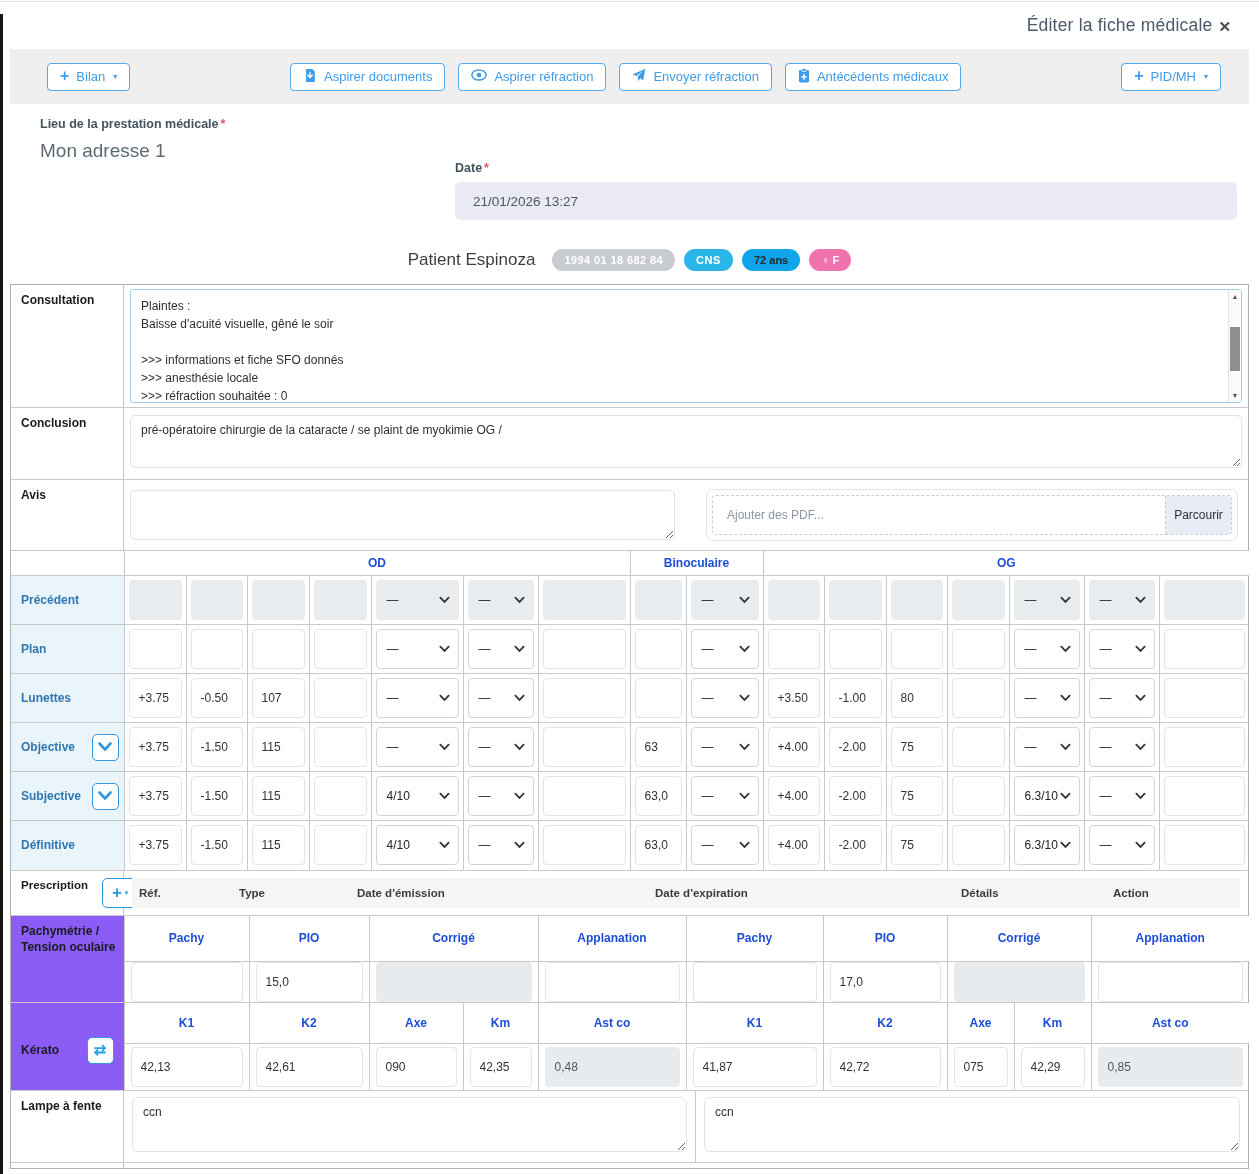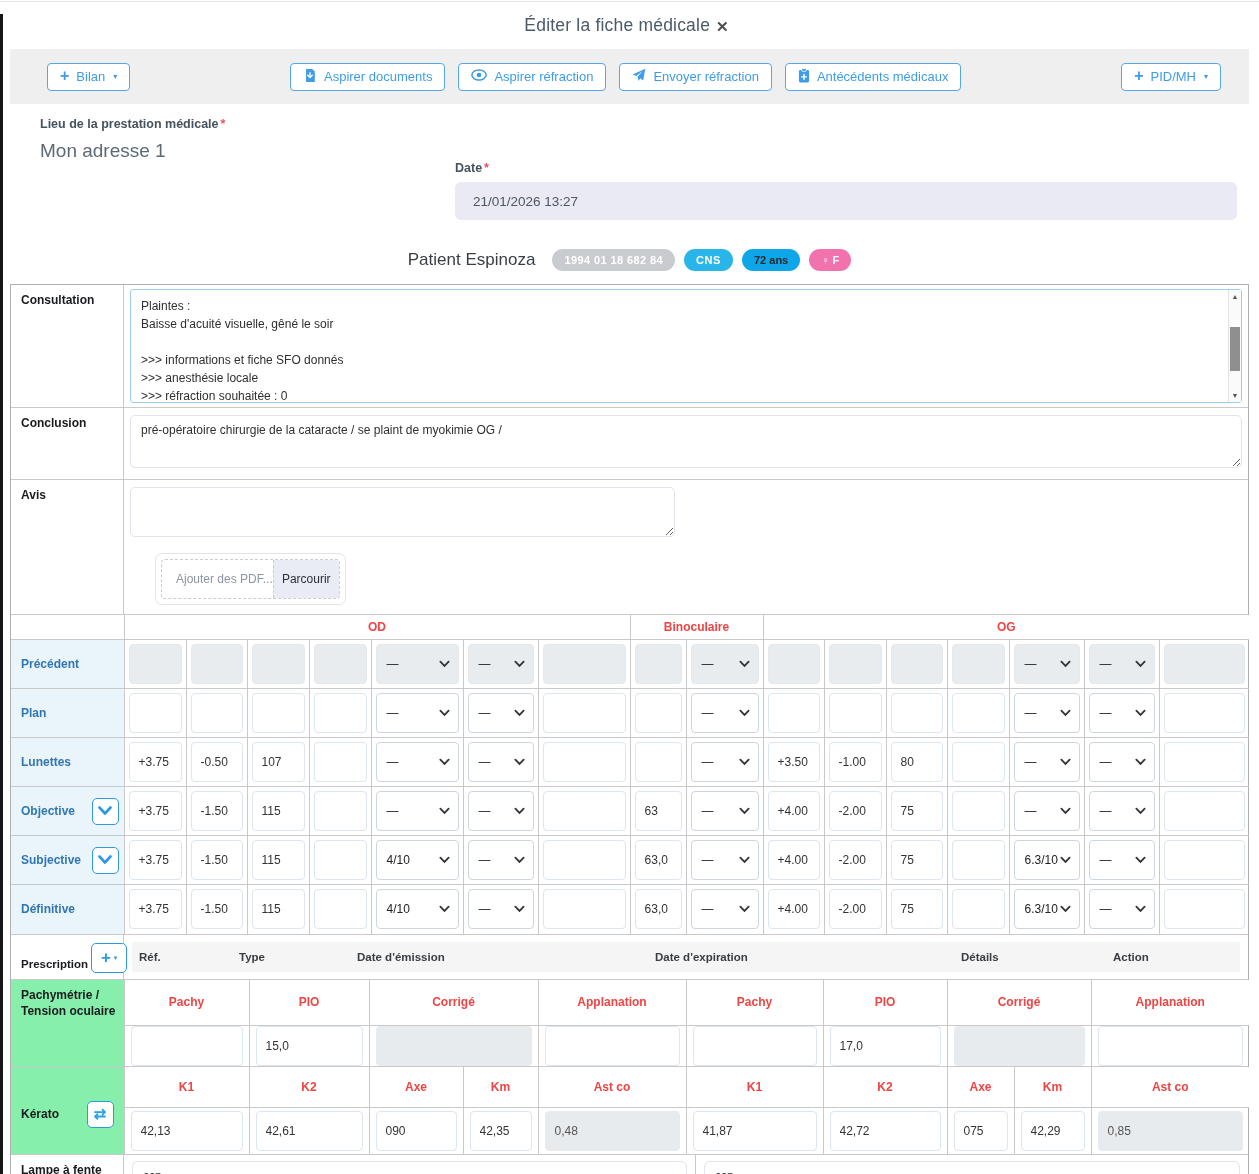--- a/index.html
+++ b/index.html
@@ -5,21 +5,21 @@
   * { margin:0; padding:0; box-sizing:border-box; }
   html,body { background:#fff; }
   body {
     width:1259px; height:1174px; position:relative; overflow:hidden;
     font-family:"Liberation Sans", sans-serif; color:#333;
   }
   .topline { position:absolute; top:1px; left:0; right:0; height:1px; background:#e4e4e4; }
   .edge { position:absolute; top:14px; left:0; width:3px; bottom:0; background:#161616; }
 
   
-  .modal-header { display:flex; justify-content:center; align-items:flex-start; padding:15px 22px 11px 22px; }
+  .modal-header { display:flex; justify-content:flex-end; align-items:flex-start; padding:15px 22px 11px 22px; }
   .title { font-size:17.5px; color:#4b5a6a; font-weight:500; letter-spacing:.2px; }
   .close { font-size:15px; color:#4d4d4d; font-weight:700; cursor:pointer; line-height:1; padding:4px 6px; }
 
   
   .toolbar { margin:0 10px; background:#efefef; height:55px; display:flex; align-items:center; padding:0 28px 0 37px; }
   .tb-center { flex:1; display:flex; justify-content:center; gap:13px; }
   .btn {
     display:inline-flex; align-items:center; gap:7px; background:#fff;
     border:1px solid #55a8e8; color:#3f9ce8; border-radius:4px;
     font-size:13px; font-weight:500; height:28px; padding:0 12px; cursor:pointer;
@@ -65,31 +65,31 @@
   .fake-scroll { width:13px; border-left:1px solid #e2e2e2; background:#fafafa; display:flex; flex-direction:column; }
   .fs-arrow { height:13px; display:flex; align-items:center; justify-content:center; font-size:7px; color:#555; cursor:pointer; }
   .fs-track { flex:1; position:relative; }
   .fs-thumb { position:absolute; top:28%; left:1px; right:1px; height:44px; background:#8f8f8f; cursor:pointer; }
 
   textarea {
     font-family:"Liberation Sans", sans-serif; font-size:12px; color:#2f2f2f;
     border:1px solid #dfe3ea; border-radius:5px; padding:7px 10px; resize:both; outline:none;
   }
   .conclusion-ta { width:calc(100% - 12px); margin:7px 6px; height:53px; }
-  .avis-wrap { display:flex; align-items:flex-start;flex-direction:column; }
+  .avis-wrap { display:flex; align-items:center; }
   .avis-ta { width:545px; margin:7px 0 7px 6px; height:50px; }
   .pdf-outer { flex:1; margin:9px 10px 9px 31px; border:1px solid #e3e4ea; border-radius:7px; padding:5px; }
   .pdf-dash { border:1px dashed #c9ccd4; border-radius:4px; height:40px; display:flex; align-items:stretch; overflow:hidden; }
   .pdf-ph { flex:1; display:flex; align-items:center; padding-left:14px; font-size:12px; color:#8d96a2; }
   .pdf-browse { width:66px; background:#e9ecf4; display:flex; align-items:center; justify-content:center; font-size:12px; color:#2c3034; border-left:1px dashed #c9ccd4; cursor:pointer; }
 
   
   table { border-collapse:collapse; border-style:hidden; width:100%; table-layout:fixed; }
   td, th { border:1px solid #c9c9c9; }
-  th { font-size:12px; font-weight:700; color:#ef4444; padding:5px 2px; background:#fff; }
+  th { font-size:12px; font-weight:700; color:#1d4ed8; padding:5px 2px; background:#fff; }
   .refr td { height:49px; padding:0 4px; text-align:center; }
   .rlabel {
     background:#e9f4fb; text-align:left !important; padding:0 5px 0 10px !important;
   }
   .rlabel-inner { display:flex; align-items:center; justify-content:space-between; }
   .rlabel-inner span { font-size:12px; font-weight:600; color:#3077b2; }
   input.cell {
     width:100%; height:40px; border:1px solid #dde5f0; border-radius:4px; background:#fff;
     font-family:"Liberation Sans", sans-serif; font-size:12px; color:#333; padding:0 9px; outline:none;
   }
@@ -98,37 +98,37 @@
     display:flex; align-items:center; justify-content:space-between; padding:0 8px 0 10px;
     font-size:12px; color:#222; cursor:pointer;
   }
   tr.dis input.cell, tr.dis .sel { background:#e9ecef; border-color:#e6e9ec; }
   .expand-btn {
     width:27px; height:27px; border:1.5px solid #2f98e0; border-radius:5px; background:#fff;
     display:flex; align-items:center; justify-content:center; cursor:pointer; flex:none;
   }
 
   
-  .presc-label { display:flex; align-items:flex-end; justify-content:space-between; gap:3px; padding-right:5px !important; }
+  .presc-label { display:flex; align-items:flex-start; justify-content:space-between; gap:14px; padding-right:5px !important; }
   .plus-btn {
     width:36px; height:30px; border:1.5px solid #2f98e0; border-radius:5px; background:#fff;
     color:#2f98e0; display:flex; align-items:center; justify-content:center; gap:2px; cursor:pointer; flex:none;
   }
   .plus-btn .plus { font-size:17px; }
   .plus-btn .caret { font-size:7px; }
   .presc-strip { margin:7px 8px; background:#f5f5f5; height:30px; display:flex; align-items:center; }
   .presc-col { font-size:11.5px; font-weight:700; color:#393d41; padding-left:7px; }
 
   
   .ptab td { padding:0 6px; }
   .ptab .vrow td { height:39px; }
   .ptab .hrow th { height:46px; vertical-align:middle;margin-left:7px; }
   .ktab .hrow th { height:40px; }
   .ktab .vrow td { height:47px; }
-  .lbl-cell { background:#86efac; vertical-align:top; text-align:left !important; padding:7px 4px 0 10px !important; font-size:12px; font-weight:600; color:#191b1e; line-height:1.4; }
+  .lbl-cell { background:#8b5cf6; vertical-align:top; text-align:left !important; padding:7px 4px 0 10px !important; font-size:12px; font-weight:600; color:#191b1e; line-height:1.4; }
   input.gray { background:#e7ebee; border-color:#e7ebee; color:#555; }
   .kerato-lbl { display:flex; align-items:center; justify-content:space-between; padding-right:6px; }
   .swap-btn {
     width:27px; height:27px; border:1.5px solid #2f98e0; border-radius:5px; background:#fff;
     color:#29a3e8; display:flex; align-items:center; justify-content:center; font-size:15px; font-weight:700; cursor:pointer;
   }
 
   
   .lampe-cell { padding:6px 8px; }
   .lampe-cell-l { width:572px; border-right:1px solid #c9c9c9; }

